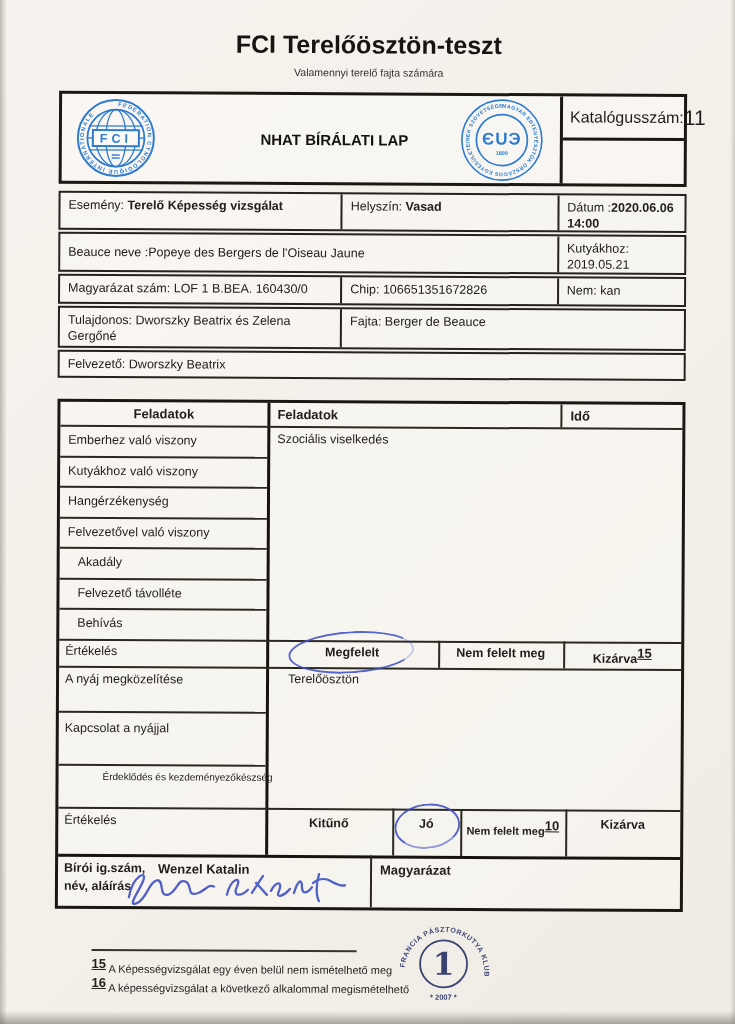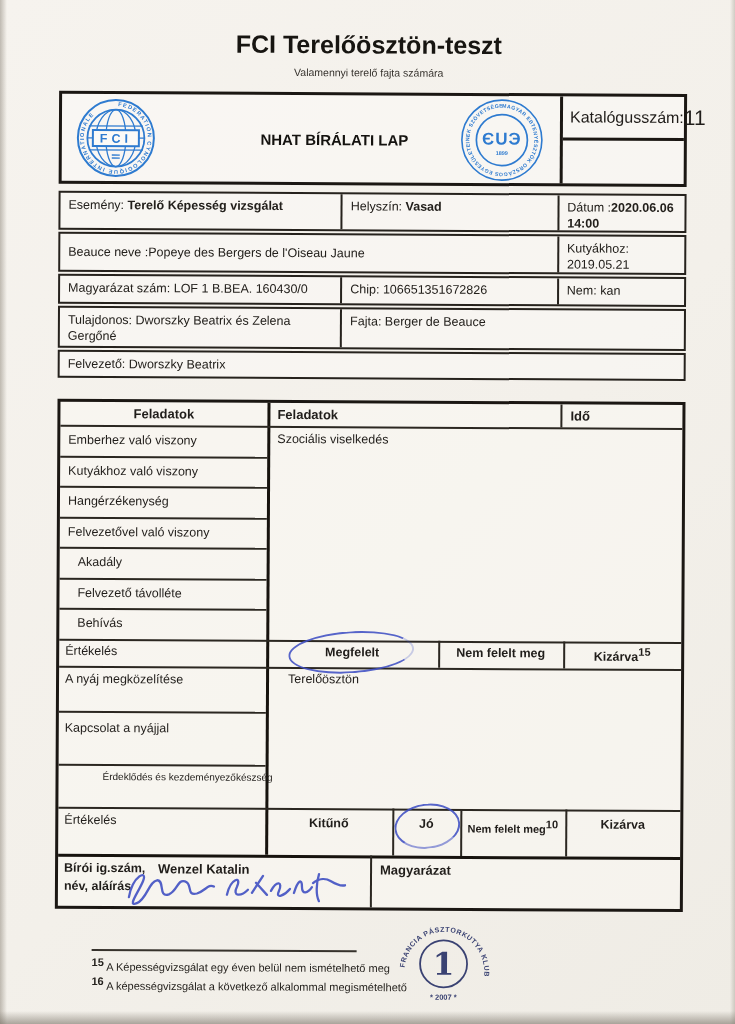--- a/index.html
+++ b/index.html
@@ -17,21 +17,21 @@
   .box{border:3px solid #1b1713;box-sizing:border-box;background:rgba(252,250,247,.55);}
   .row{border:2px solid #26221d;box-sizing:border-box;background:rgba(252,250,247,.5);display:flex;}
   .row .cell{padding:4px 8px;box-sizing:border-box;}
   .row .cell + .cell{border-left:2px solid #26221d;}
   .vline{position:absolute;width:2px;background:#2b2721;}
   .hline{position:absolute;height:2px;background:#2b2721;}
   .vthick{position:absolute;width:3px;background:#17130e;}
   .hthick{position:absolute;height:3px;background:#17130e;}
   .task{position:absolute;left:0;width:207px;box-sizing:border-box;padding:8px 4px 0 8px;font-size:12.5px;}
   .opt{position:absolute;font-size:12.5px;font-weight:bold;text-align:center;}
-  sup{font-size:11px;font-weight:bold;}
+  sup{font-size:13px;font-weight:bold;text-decoration:underline;}
   .ink-oval{position:absolute;border:2.6px solid rgba(64,80,196,.88);border-radius:50%;}
   .stamp-wrap,.sig-wrap{position:absolute;}
   .edge-left{position:absolute;left:0;top:0;bottom:0;width:7px;
     background:linear-gradient(90deg,rgba(125,117,104,.45),rgba(125,117,104,0));}
   .edge-bottom{position:absolute;left:0;right:0;bottom:0;height:13px;
     background:linear-gradient(0deg,rgba(110,103,92,.55),rgba(110,103,92,0));}
   .edge-right{position:absolute;right:0;top:0;bottom:0;width:5px;
     background:linear-gradient(270deg,rgba(125,117,104,.30),rgba(125,117,104,0));}
   .fn{position:absolute;font-size:11px;color:#26231f;}
 </style>

